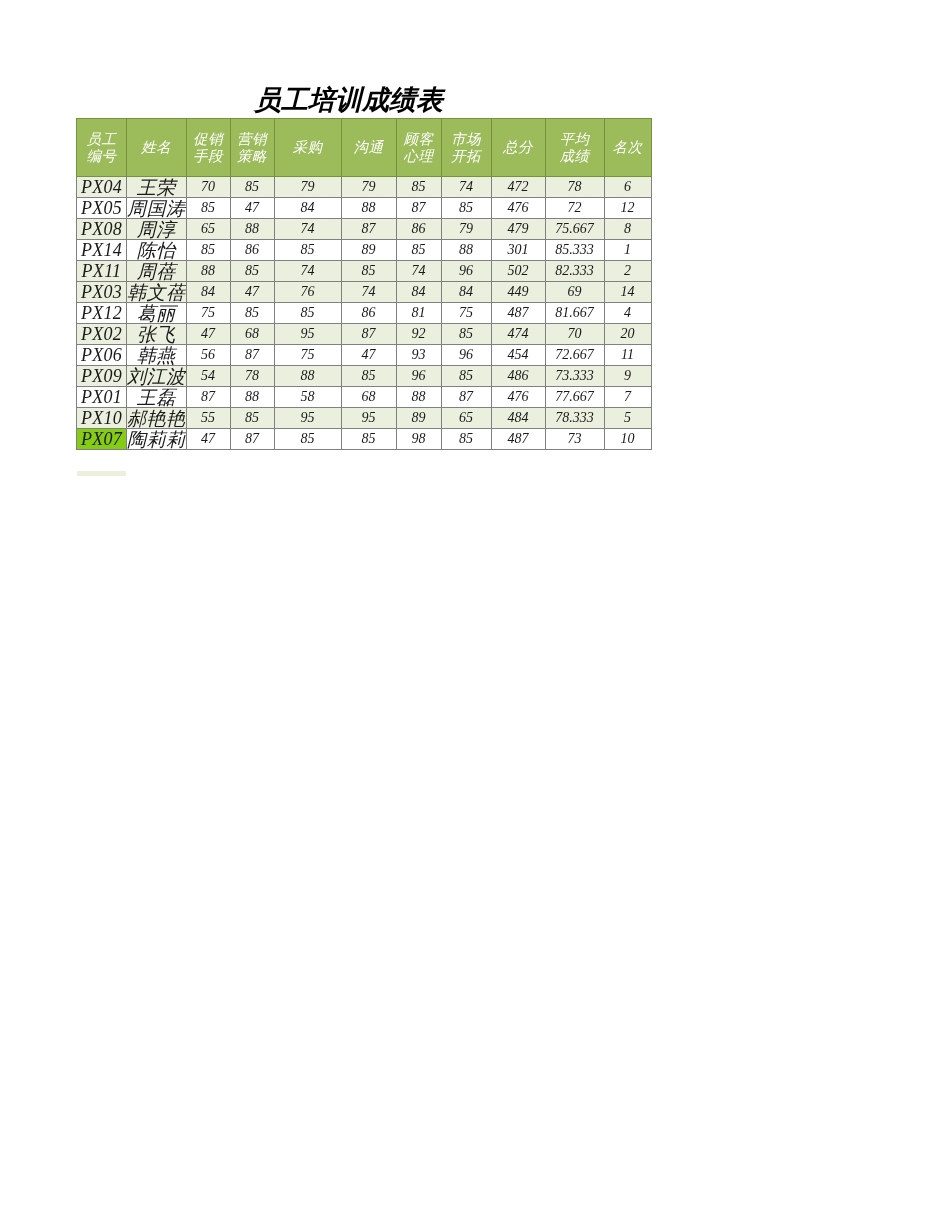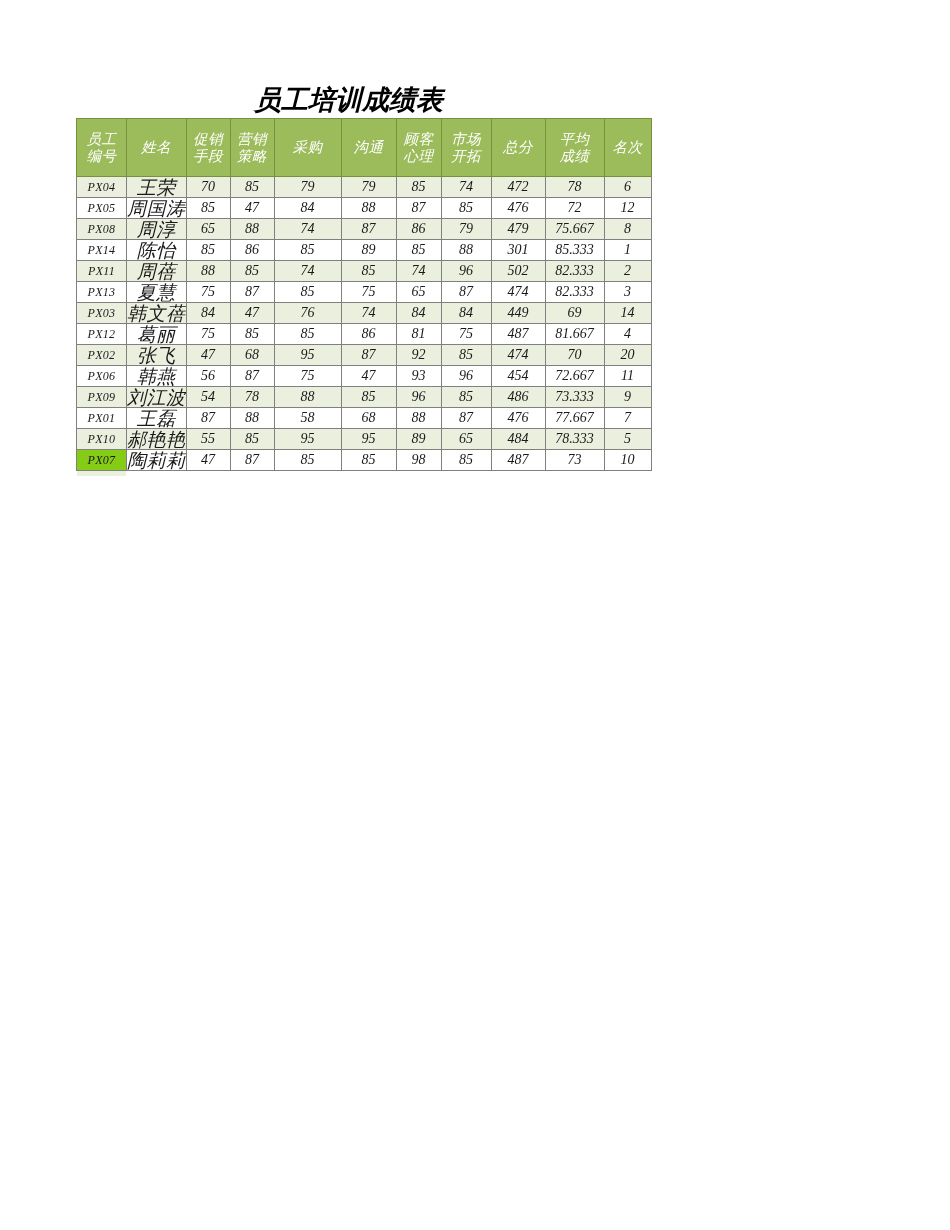--- a/index.html
+++ b/index.html
@@ -89,21 +89,21 @@
   #grade-table tbody tr.shaded td {
     background: #EBEFDE;
   }
   #grade-table tbody td.cn {
     font-family: "DejaVu Sans", "Liberation Sans", sans-serif;
     font-size: 19px;
     letter-spacing: 0.5px;
   }
   #grade-table tbody td.idcell {
     font-family: "Liberation Serif", "DejaVu Serif", serif;
-    font-size: 12px;
+    font-size: 18px;
     letter-spacing: 0.3px;
   }
   #grade-table tbody tr.lastrow td.idcell {
     background: #84cc16;
   }
 
   
   col.c-id   { width: 50px; }
   col.c-name { width: 56px; }
   col.c-pro  { width: 44px; }
@@ -249,33 +249,20 @@
           <td>88</td>
           <td>85</td>
           <td>74</td>
           <td>85</td>
           <td>74</td>
           <td>96</td>
           <td>502</td>
           <td>82.333</td>
           <td>2</td>
         </tr>
-        <tr>
-          <td class="idcell">PX13</td>
-          <td class="cn">夏慧</td>
-          <td>75</td>
-          <td>87</td>
-          <td>85</td>
-          <td>75</td>
-          <td>65</td>
-          <td>87</td>
-          <td>474</td>
-          <td>82.333</td>
-          <td>3</td>
-        </tr>
         <tr class="shaded">
           <td class="idcell">PX03</td>
           <td class="cn">韩文蓓</td>
           <td>84</td>
           <td>47</td>
           <td>76</td>
           <td>74</td>
           <td>84</td>
           <td>84</td>
           <td>449</td>

